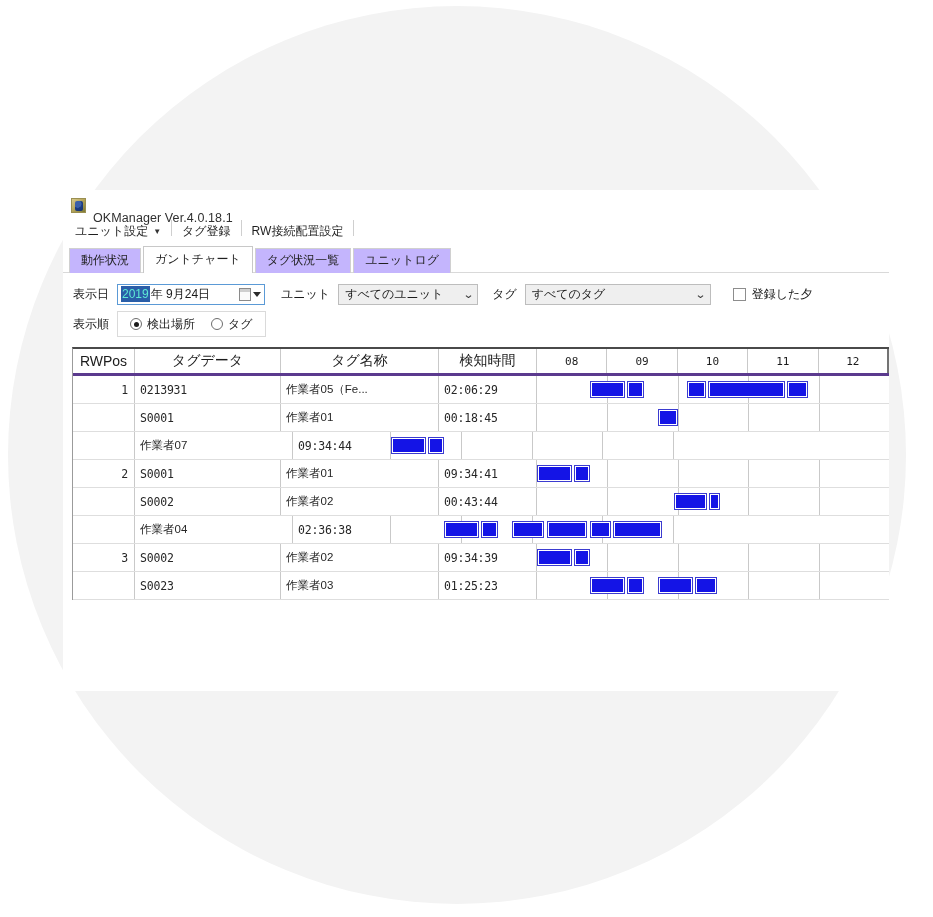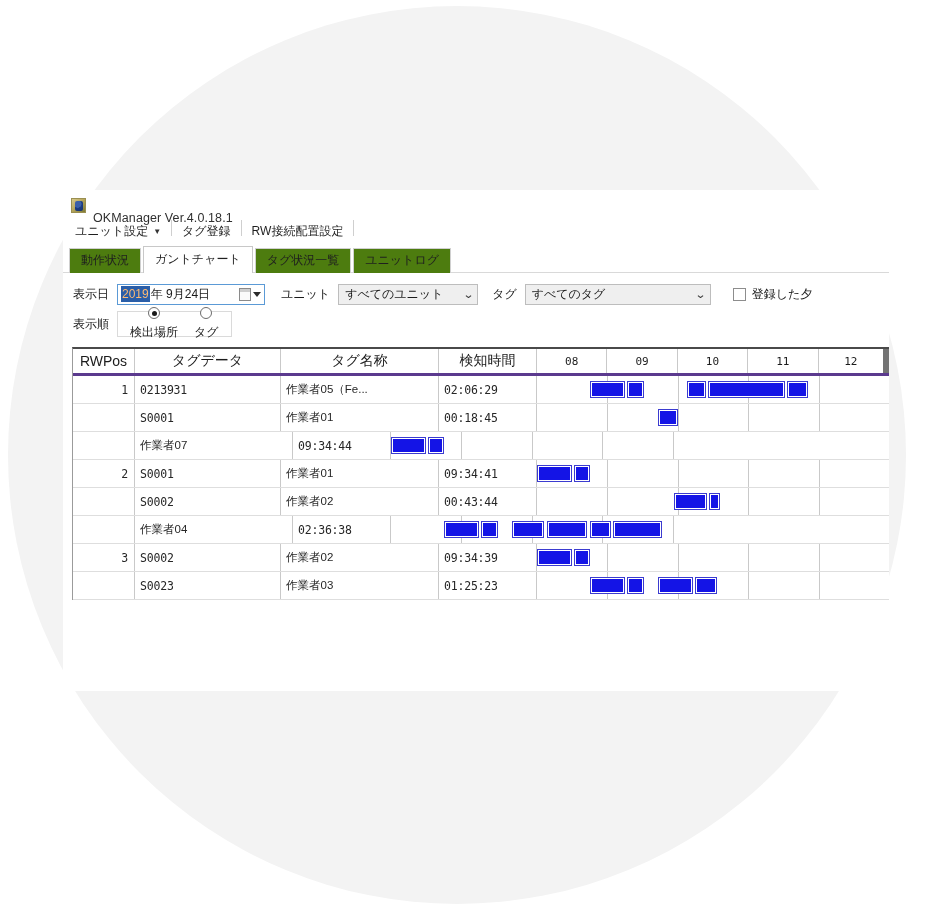--- a/index.html
+++ b/index.html
@@ -109,21 +109,21 @@
     left: 0; right: 0; bottom: 0;
     height: 1px;
     background: #d9d9d9;
   }
   .tab {
     font-size: 12px;
     color: #1f1f1f;
     padding: 4px 11px 5px 11px;
     border: 1px solid #d0d0d0;
     border-bottom: none;
-    background: #4d7c0f;
+    background: #c4b5fd;
     margin-right: 2px;
     white-space: nowrap;
     position: relative;
     z-index: 1;
     line-height: 15px;
   }
   .tab.active {
     background: #ffffff;
     border-color: #c8c8c8;
     padding-top: 5px;
@@ -153,21 +153,21 @@
     width: 148px; height: 21px;
     border: 1px solid #5b9ad6;
     background: #ffffff;
     padding: 0 1px 0 3px;
     font-size: 12px;
     color: #1a1a1a;
     position: relative;
   }
   .date-year {
     background: #2a5ea8;
-    color: #fdba74;
+    color: #5eead4;
     padding: 1px 1px;
   }
   .date-rest { padding-left: 1px; white-space: nowrap; }
   .date-drop {
     margin-left: auto;
     display: flex; align-items: center; gap: 2px;
     padding-right: 2px;
   }
   .cal-glyph {
     width: 12px; height: 13px;
@@ -215,21 +215,21 @@
 
   .radiogroup {
     display: flex;
     align-items: center;
     gap: 16px;
     border: 1px solid #dadada;
     background: #ffffff;
     height: 26px;
     padding: 0 12px;
   }
-  .radio { display: flex; align-items: center; gap: 5px; flex-direction: column; }
+  .radio { display: flex; align-items: center; gap: 5px; }
   .rdot {
     width: 12px; height: 12px;
     border: 1px solid #6d6d6d;
     border-radius: 50%;
     background: #fff;
     position: relative;
     flex: none;
   }
   .rdot.on::after {
     content: "";
@@ -305,21 +305,21 @@
   .bar {
     position: absolute;
     top: 5px;
     height: 17px;
     background: #1414e6;
     border: 1px solid #3b3bd0;
     box-shadow: 0 0 0 1px #ffffff inset;
   }
   .hlane { width: 352px; position: relative; flex: none; display: flex; }
   .hlane .hcell { flex: none; width: 70.4px; }
-  .hlane .hcell:last-child { border-right: 6px solid #737373; }
+  .hlane .hcell:last-child { border-right: 2px solid #737373; }
 </style>
 </head>
 <body>
 
 <div id="stage">
 
   <div id="bg-circle"></div>
 
   <div id="app-window">
 

